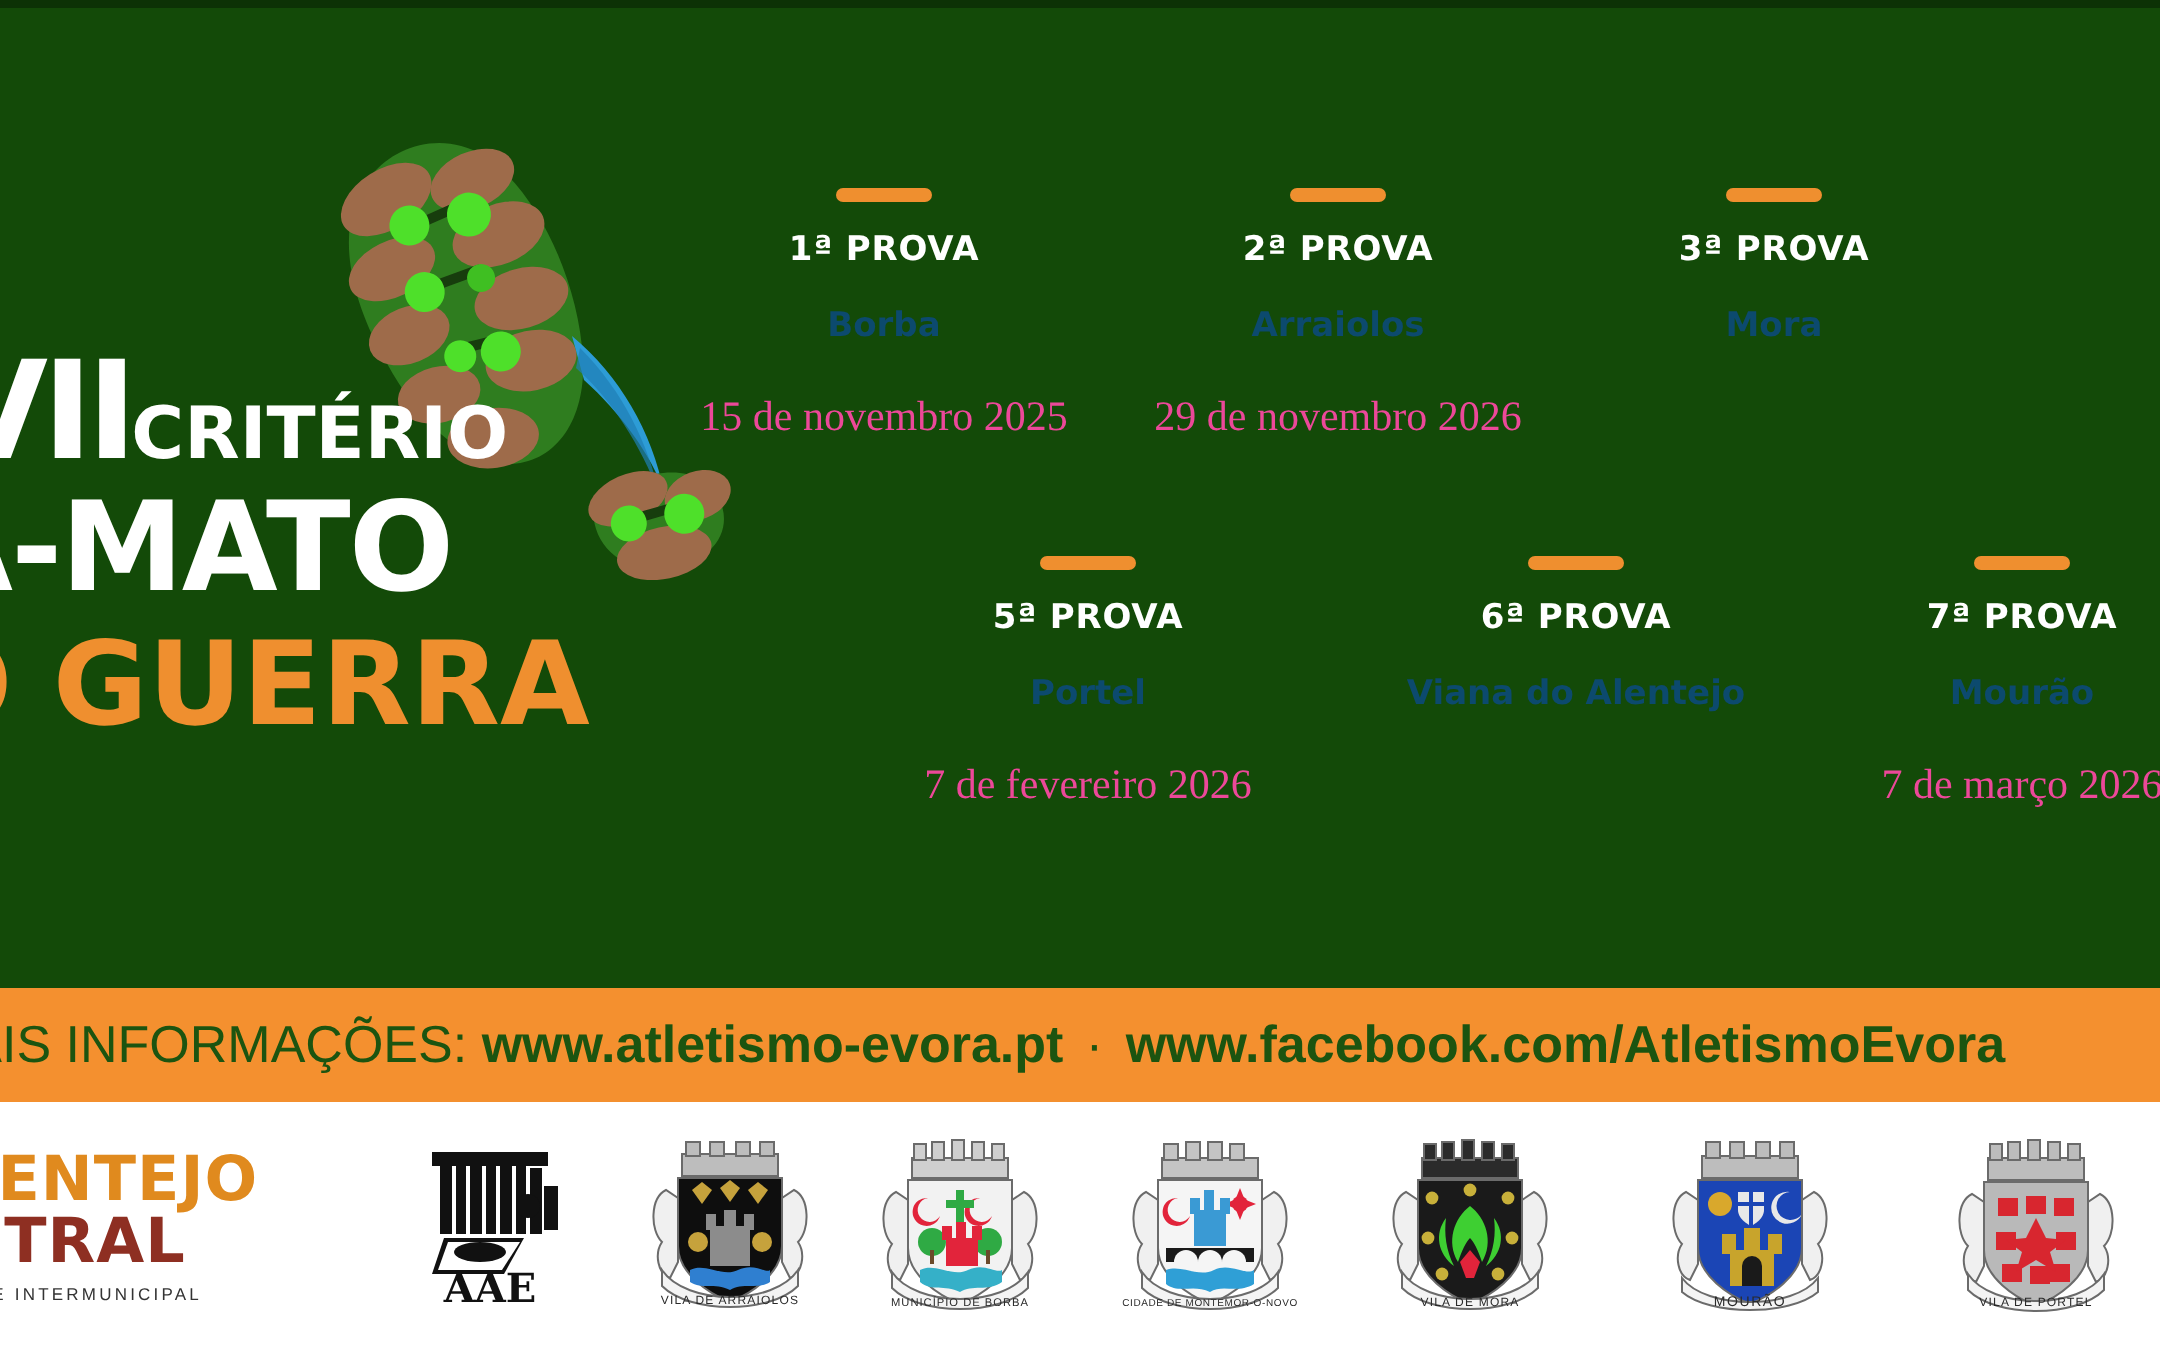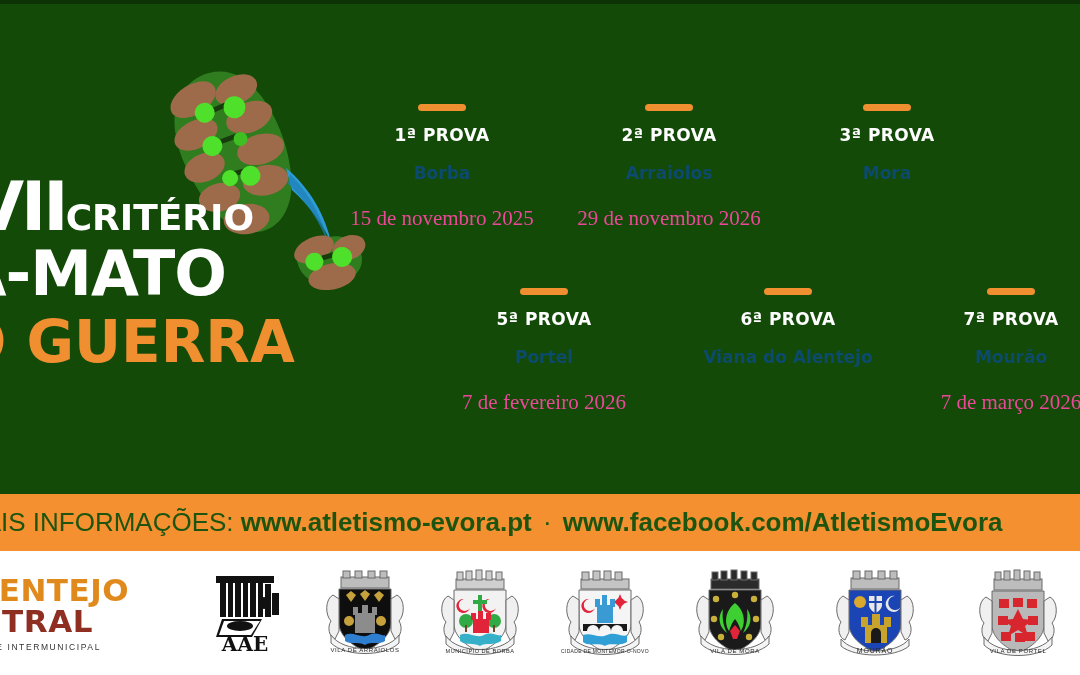--- a/index.html
+++ b/index.html
@@ -55,21 +55,21 @@
     display:block; margin-top:14px;
   }
 
   
   .shoe-art {
     position:absolute; left:160px; top:50px;
     width:210px; height:240px;
   }
 
   
-  .races { position:absolute; left:0; top:16px; width:1080px; height:490px; }
+  .races { position:absolute; left:0; top:6px; width:1080px; height:490px; }
   .race {
     position:absolute; text-align:center; width:230px;
   }
   .race .dash {
     width:48px; height:7px; background:#ef8f2f;
     border-radius:4px; margin:0 auto 14px auto;
   }
   .race .prova {
     font-family:"DejaVu Sans", sans-serif;
     font-weight:bold; color:#ffffff;

